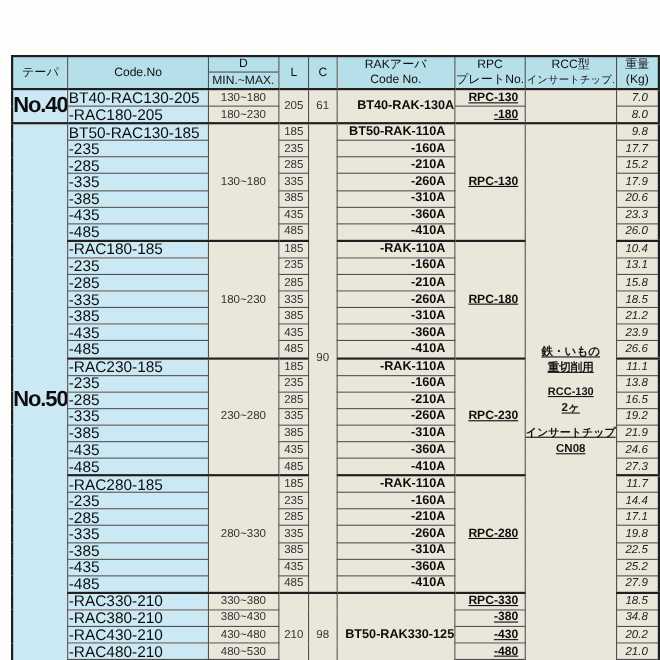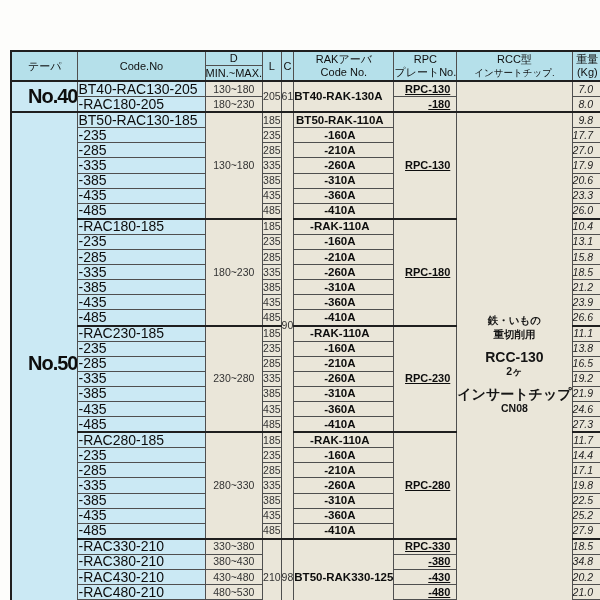--- a/index.html
+++ b/index.html
@@ -36,43 +36,43 @@
   th.dsplit{padding:0;}
   .d-top{height:13px;line-height:13px;border-bottom:1px solid var(--line);}
   .d-bot{height:14px;line-height:14px;}
   tbody td{
     height:14.1px;background:var(--beige);
     font-size:10.5px;line-height:13px;color:#222;
   }
   td.c-taper,td.c-code{background:var(--blue);}
   td.c-taper{
     text-align:left;font-weight:bold;font-size:20px;
-    letter-spacing:-1px;color:#0d0d0d;padding-left:16px;
+    letter-spacing:-1px;color:#0d0d0d;
   }
   td.c-code{
     text-align:left;padding-right:7px;
     font-weight:normal;font-size:14px;color:#0d0d0d;
   }
   td.c-d,td.c-l,td.c-c{text-align:center;color:#333;}
   td.c-rak{
-    text-align:center;padding-right:8px;
+    text-align:right;padding-right:8px;
     font-weight:bold;font-size:11.5px;color:#0d0d0d;
   }
-  td.c-rak.ctr{text-align:left;padding-right:0;}
+  td.c-rak.ctr{text-align:right;padding-right:0;}
   td.c-rpc{
     text-align:right;padding-right:6px;
     font-weight:bold;font-size:11px;color:#0d0d0d;text-decoration:underline;
   }
   td.c-w{text-align:right;padding-right:9px;color:#222;font-style:italic;}
   td.c-rcc{
     text-align:center;font-weight:bold;font-size:10.5px;color:#151515;
   }
-  .rcc-line{line-height:14px;}
+  .rcc-line{line-height:14px;text-decoration:underline;}
   .rcc-line.gap{height:9px;}
-  .rcc-line.long{font-size:14px;}
+  .rcc-line.long{font-size:10px;}
   tr.sep td{border-top:2px solid var(--heavy);}
 </style>
 </head>
 <body>
 
 <div class="page">
   <table class="spec">
     <colgroup>
       <col style="width:46px">
       <col style="width:113px">
@@ -153,21 +153,21 @@
         <tr>
           <td class="c-code">-235</td>
           <td class="c-l">235</td>
           <td class="c-rak">-160A</td>
           <td class="c-w">17.7</td>
         </tr>
         <tr>
           <td class="c-code">-285</td>
           <td class="c-l">285</td>
           <td class="c-rak">-210A</td>
-          <td class="c-w">27.0</td>
+          <td class="c-w">15.2</td>
         </tr>
         <tr>
           <td class="c-code">-335</td>
           <td class="c-l">335</td>
           <td class="c-rak">-260A</td>
           <td class="c-w">17.9</td>
         </tr>
         <tr>
           <td class="c-code">-385</td>
           <td class="c-l">385</td>

